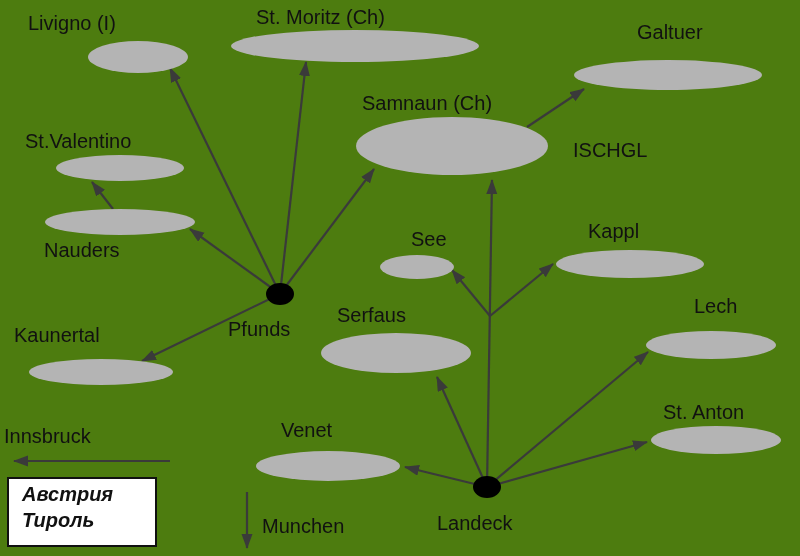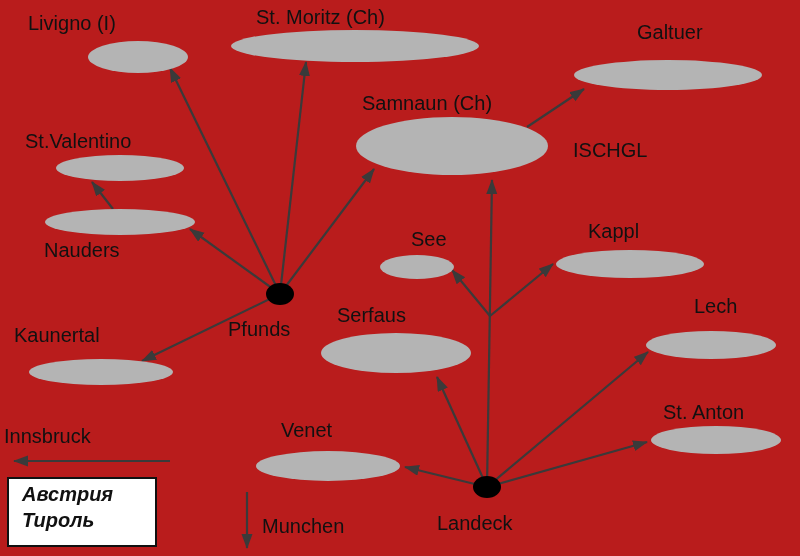--- a/index.html
+++ b/index.html
@@ -1,20 +1,20 @@
 <!DOCTYPE html>
 <html><head>
 <meta charset="utf-8">
 <style>
   html, body { margin: 0; padding: 0; background: #ffffff; }
   .stage {
     position: relative;
     width: 800px;
     height: 556px;
-    background: #b91c1c;
+    background: #4d7c0f;
     overflow: hidden;
     font-family: "Liberation Sans", sans-serif;
   }
   svg { display: block; width: 800px; height: 556px; }
   svg text {
     font-family: "Liberation Sans", sans-serif;
     fill: #111111;
   }
   svg text.legend-text {
     font-style: italic;

